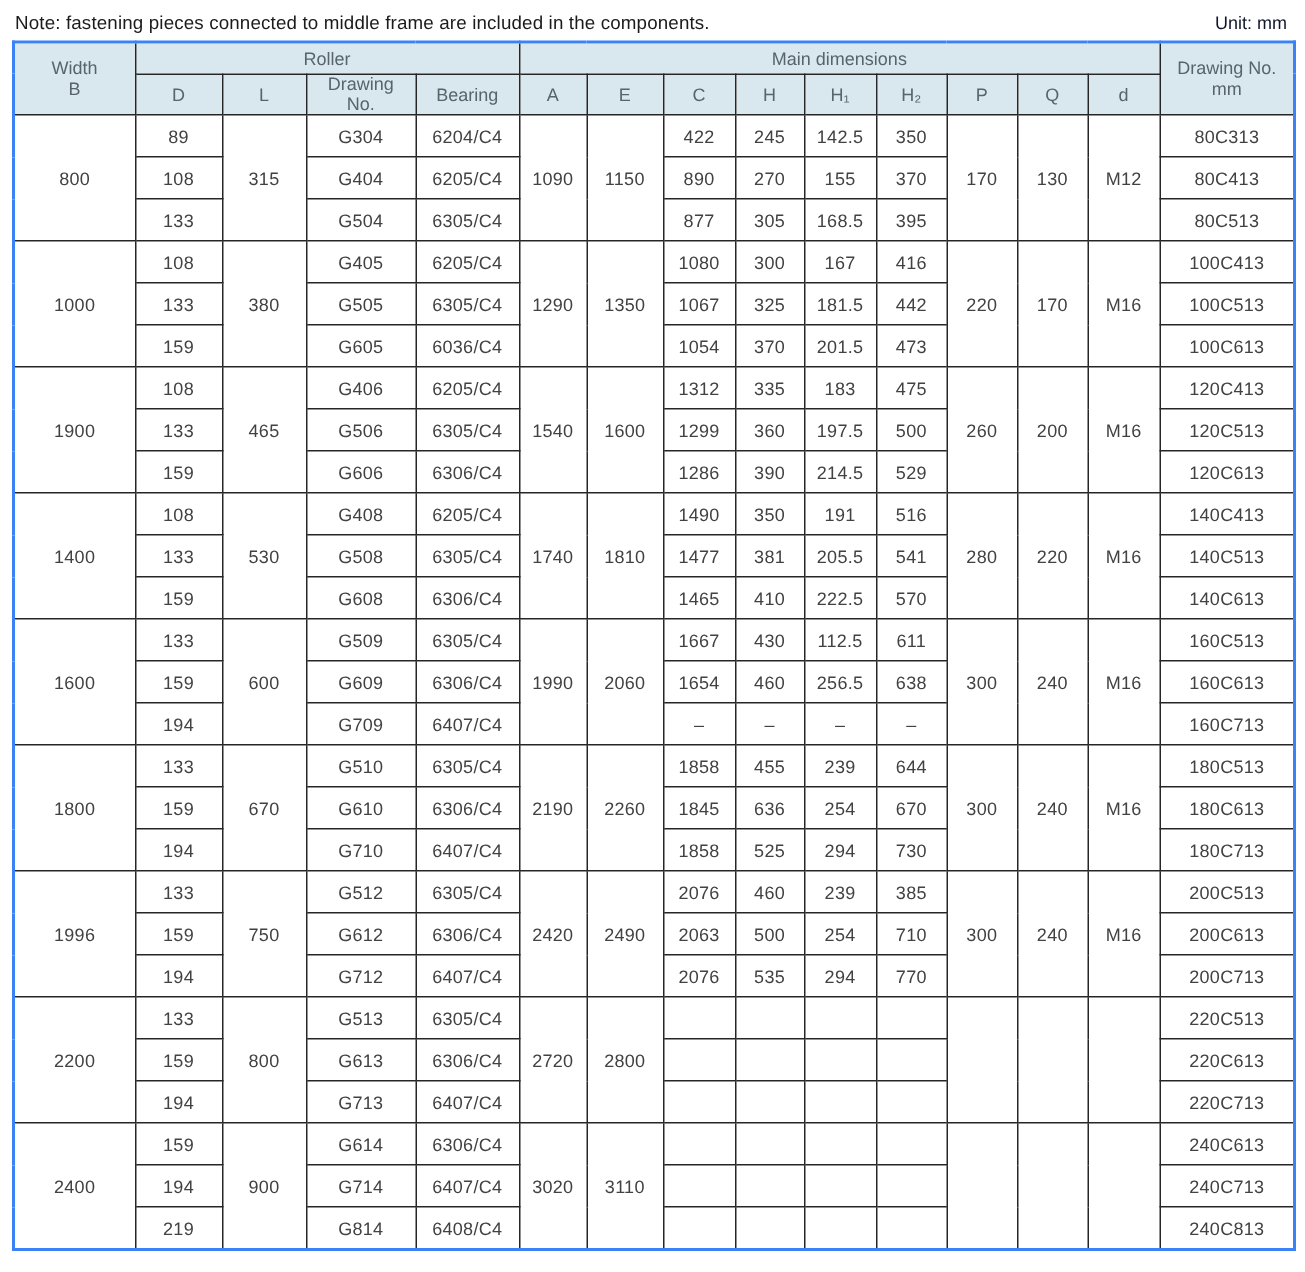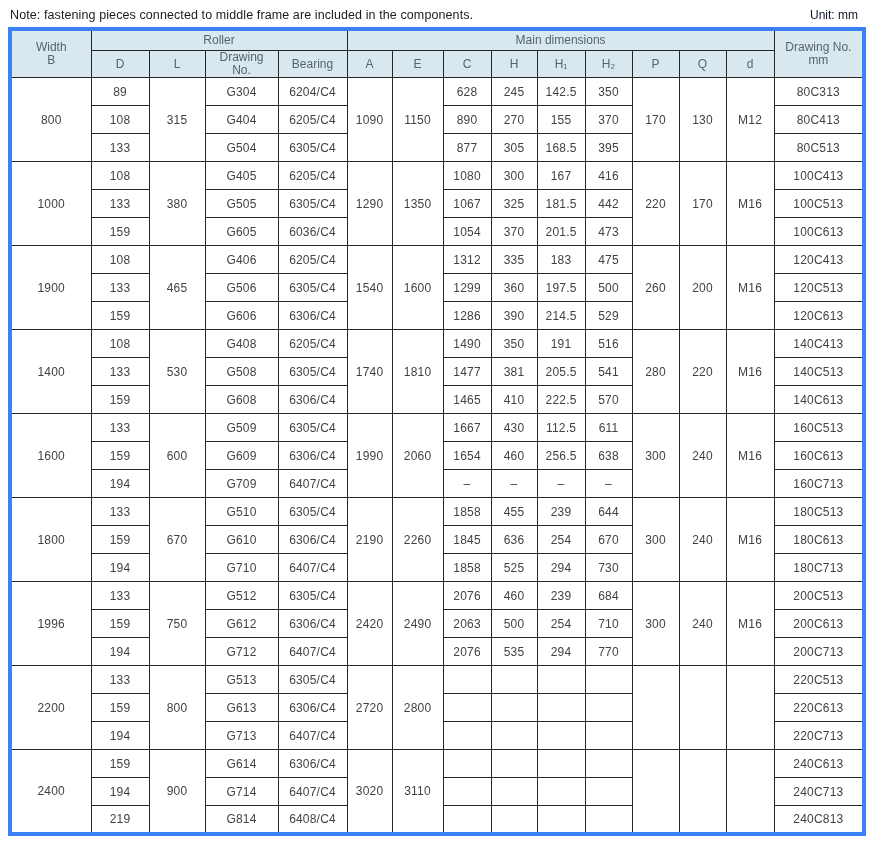--- a/index.html
+++ b/index.html
@@ -14,21 +14,21 @@
   .topbar {
     display: flex; justify-content: space-between; align-items: center;
     padding: 3px 2px 5px 2px;
   }
   .note { font-size: 12.5px; color: #1b1b1b; letter-spacing: 0.1px; }
   .unit { font-size: 12px; color: #0f172a; padding-right: 2px; }
   table.spec-table {
     border-collapse: collapse;
     table-layout: fixed;
     width: 854px;
-    border: 4px solid #3b82f6;
+    border: 2px solid #3b82f6;
   }
   .spec-table th, .spec-table td {
     border: 1px solid #262626;
     text-align: center;
     vertical-align: middle;
     overflow: hidden;
     padding: 0 1px;
   }
   .spec-table thead th {
     background: #d9e8ef;
@@ -102,21 +102,21 @@
     </thead>
     <tbody>
         <tr>
           <td rowspan="3">800</td>
           <td>89</td>
           <td rowspan="3">315</td>
           <td>G304</td>
           <td>6204/C4</td>
           <td rowspan="3">1090</td>
           <td rowspan="3">1150</td>
-          <td>628</td>
+          <td>422</td>
           <td>245</td>
           <td>142.5</td>
           <td>350</td>
           <td rowspan="3">170</td>
           <td rowspan="3">130</td>
           <td rowspan="3">M12</td>
           <td>80C313</td>
         </tr>
         <tr>
           <td>108</td>
@@ -327,21 +327,21 @@
           <td rowspan="3">1996</td>
           <td>133</td>
           <td rowspan="3">750</td>
           <td>G512</td>
           <td>6305/C4</td>
           <td rowspan="3">2420</td>
           <td rowspan="3">2490</td>
           <td>2076</td>
           <td>460</td>
           <td>239</td>
-          <td>684</td>
+          <td>385</td>
           <td rowspan="3">300</td>
           <td rowspan="3">240</td>
           <td rowspan="3">M16</td>
           <td>200C513</td>
         </tr>
         <tr>
           <td>159</td>
           <td>G612</td>
           <td>6306/C4</td>
           <td>2063</td>

